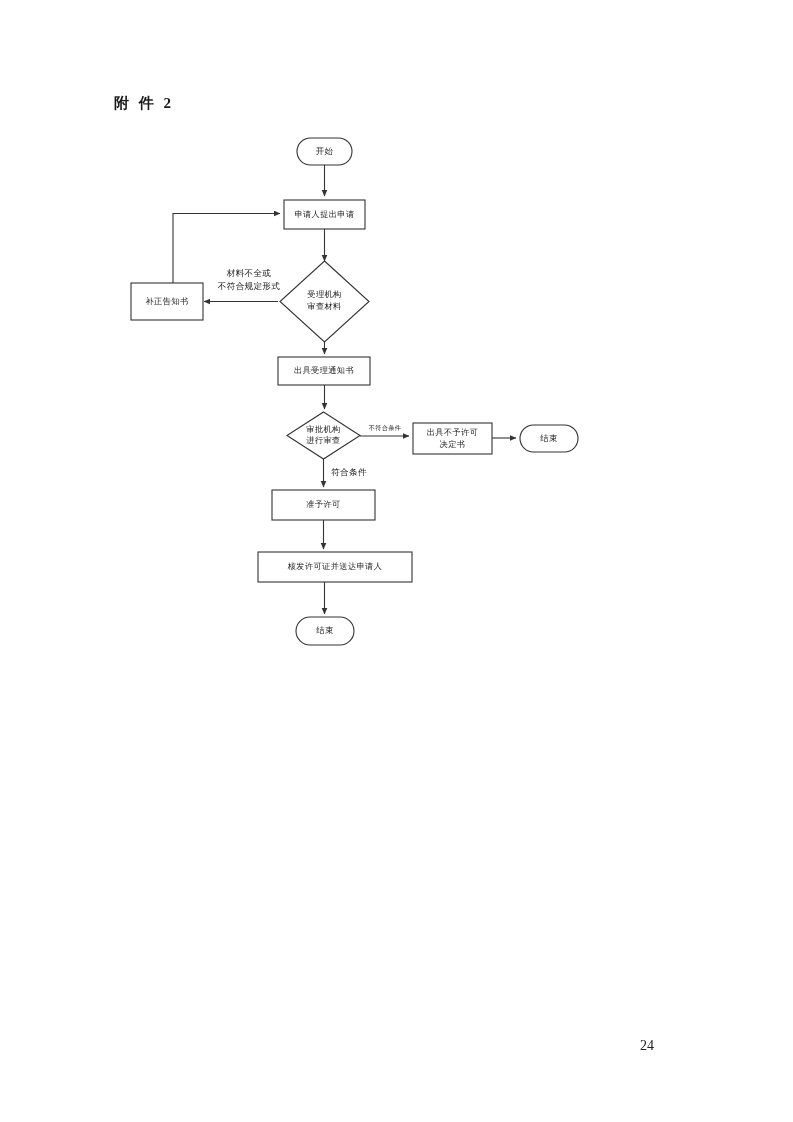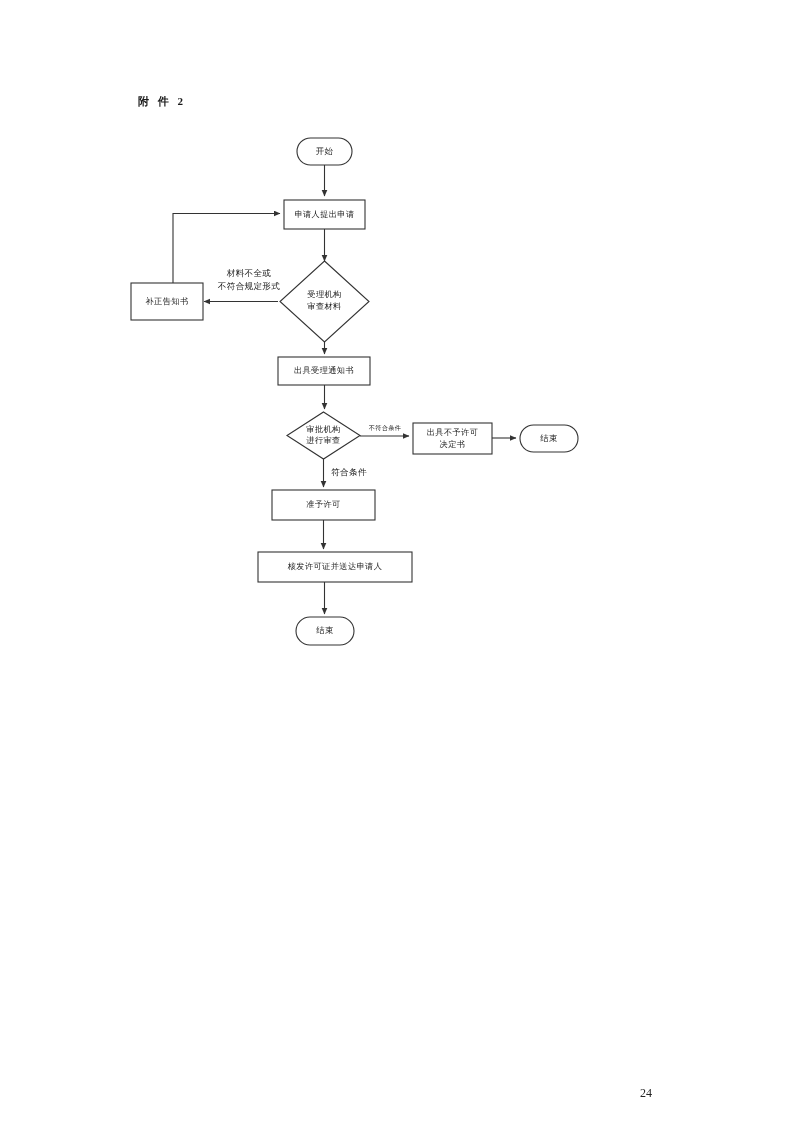--- a/index.html
+++ b/index.html
@@ -16,35 +16,33 @@
     width: 793px;
     height: 1122px;
     background: #ffffff;
     overflow: hidden;
   }
   #doc-title {
     position: absolute;
     left: 114px;
     top: 94px;
     font-family: "Liberation Serif", "DejaVu Serif", serif;
-    font-size: 11px;
+    font-size: 15px;
     font-weight: bold;
     letter-spacing: 3px;
     color: #1a1a1a;
     white-space: nowrap;
-    margin-left: 24px;
   }
   #page-number {
     position: absolute;
     left: 640px;
     top: 1038px;
     font-family: "Liberation Serif", "DejaVu Serif", serif;
-    font-size: 12px;
+    font-size: 14px;
     color: #222222;
-    margin-top: 48px;
   }
   #flow-svg {
     position: absolute;
     left: 0;
     top: 0;
     width: 793px;
     height: 1122px;
   }
   .node-shape {
     fill: #ffffff;

